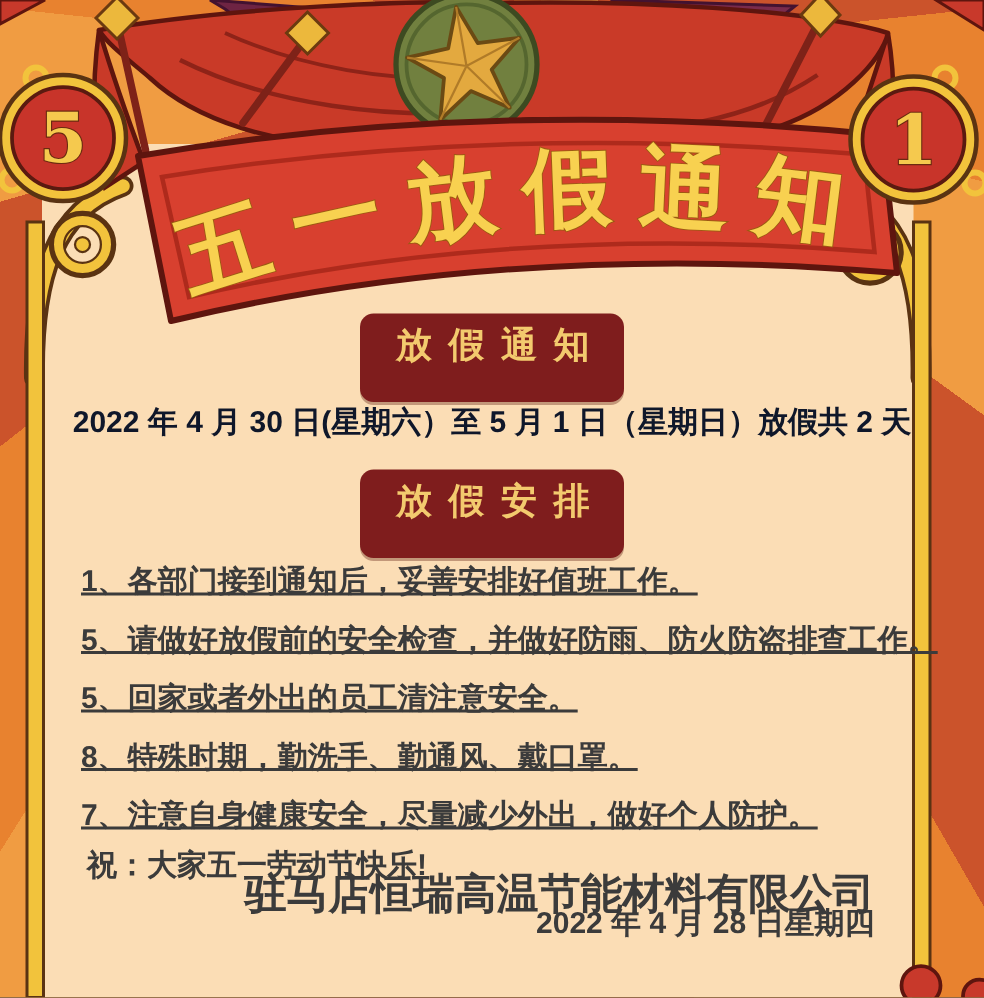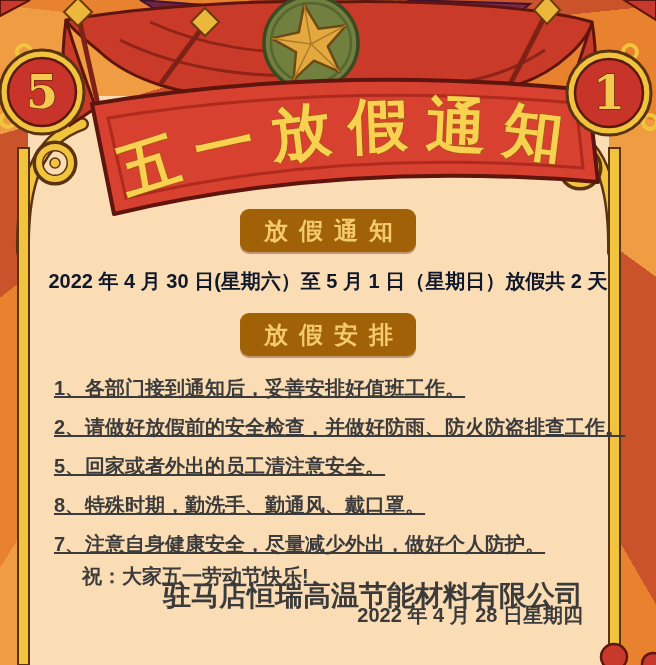--- a/index.html
+++ b/index.html
@@ -15,40 +15,40 @@
       #CB532B 60deg 84deg,#E8822F 84deg 104deg,#F09C42 104deg 126deg,
       #CB532B 126deg 150deg,#E8822F 150deg 168deg,#CB532B 168deg 190deg,
       #F09C42 190deg 212deg,#E8822F 212deg 232deg,#CB532B 232deg 254deg,
       #F09C42 254deg 276deg,#E8822F 276deg 296deg,#CB532B 296deg 318deg,
       #F09C42 318deg 338deg,#CB532B 338deg 360deg);
   }
   svg.illustration{position:absolute;inset:0;}
   .overlay{position:absolute;inset:0;color:#3B3B3B;}
   .section-btn{
     position:absolute;left:50%;transform:translateX(-50%);
-    background:#a16207;color:#F3CA6E;border-radius:9px;
+    background:#7f1d1d;color:#F3CA6E;border-radius:9px;
     font-weight:bold;font-size:24px;height:43px;line-height:43px;
-    letter-spacing:11px;padding:0 12px 0 24px;white-space:nowrap;
+    letter-spacing:11px;padding:0 12px 16px 24px;white-space:nowrap;
     box-shadow:0 2px 0 rgba(90,20,10,.35);
   }
   .btn-notice{top:209px;}
   .btn-arrange{top:313px;}
   .date-line{
     position:absolute;top:268px;left:0;width:100%;text-align:center;
     font-size:20px;font-weight:bold;color:#0f172a;white-space:nowrap;
   }
   .rules{
     position:absolute;top:374px;left:54px;right:36px;
     list-style:none;margin:0;padding:0;text-decoration:underline;
   }
   .rules li{
     font-size:20px;font-weight:bold;line-height:29px;margin-bottom:10px;
     white-space:nowrap;
   }
-  .wish{position:absolute;top:563px;left:58px;font-size:20px;font-weight:bold;margin-left:24px;}
+  .wish{position:absolute;top:563px;left:58px;font-size:20px;font-weight:bold;}
   .company{position:absolute;top:577px;right:73px;font-size:28px;font-weight:bold;margin-left:16px;}
   .issue-date{position:absolute;top:602px;right:73px;font-size:20px;font-weight:bold;}
 </style>
 </head>
 <body>
 
 <div class="poster">
   <div class="bg-rays"></div>
 
   <svg class="illustration" width="656" height="665" viewBox="0 0 656 665">
@@ -138,21 +138,21 @@
 
   <div class="overlay">
     <div class="section-btn btn-notice">放假通知</div>
 
     <div class="date-line">2022 年 4 月 30 日(星期六）至 5 月 1 日（星期日）放假共 2 天</div>
 
     <div class="section-btn btn-arrange">放假安排</div>
 
     <ul class="rules">
       <li>1、各部门接到通知后，妥善安排好值班工作。</li>
-      <li>2、请做好放假前的安全检查，并做好防雨、防火防盗排查工作。</li>
+      <li>5、请做好放假前的安全检查，并做好防雨、防火防盗排查工作。</li>
       <li>5、回家或者外出的员工清注意安全。</li>
       <li>8、特殊时期，勤洗手、勤通风、戴口罩。</li>
       <li>7、注意自身健康安全，尽量减少外出，做好个人防护。</li>
     </ul>
 
     <div class="wish">祝：大家五一劳动节快乐!</div>
 
     <div class="company">驻马店恒瑞高温节能材料有限公司</div>
 
     <div class="issue-date">2022 年 4 月 28 日星期四</div>

